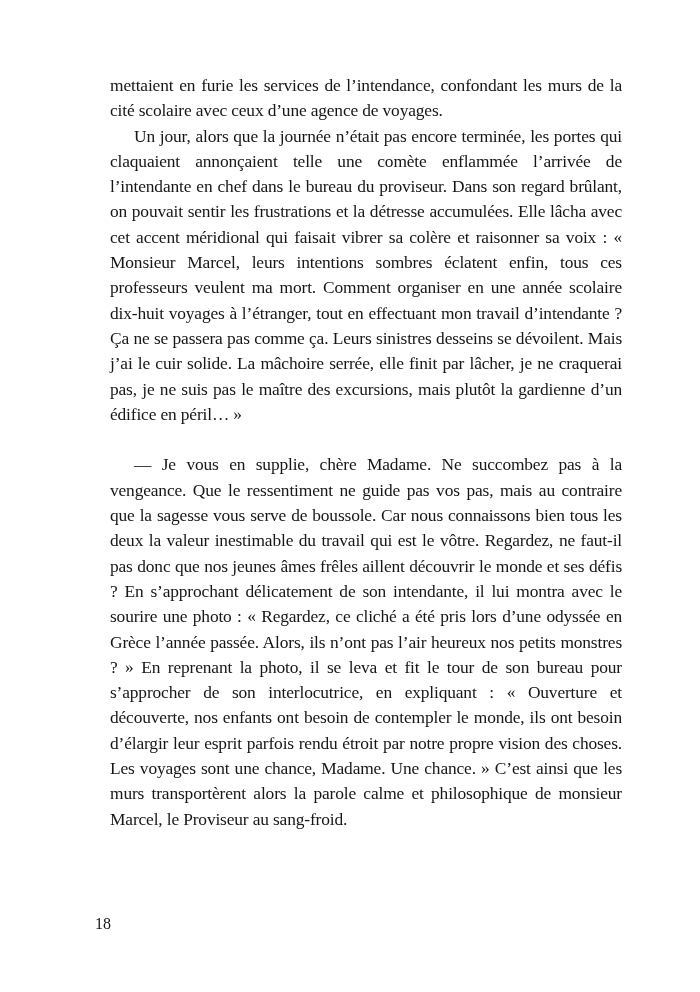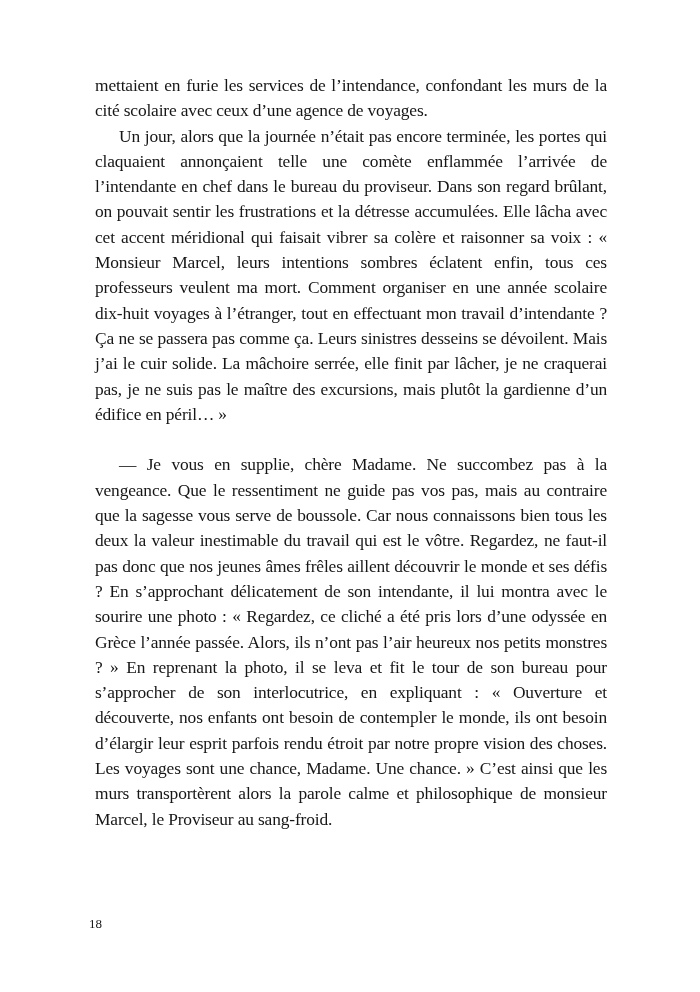--- a/index.html
+++ b/index.html
@@ -10,43 +10,43 @@
     body {
       width: 700px;
       height: 992px;
       position: relative;
       overflow: hidden;
       color: #161616;
       font-family: "Liberation Serif", "DejaVu Serif", serif;
     }
     .page-body {
       position: absolute;
-      left: 95px;
+      left: 110px;
       top: 73px;
       width: 512px;
       font-size: 17.4px;
       line-height: 25.3px;
       text-align: justify;
       hyphens: none;
       letter-spacing: -0.15px;
     }
     .page-body p {
       margin: 0;
     }
     .indent {
       text-indent: 24px;
     }
     .para-gap {
       height: 25.3px;
     }
     .page-number {
       position: absolute;
-      left: 89px;
+      left: 95px;
       top: 914px;
-      font-size: 13px;
+      font-size: 16px;
       line-height: 20px;
     }
   </style>
 </head>
 <body>
 
 <div class="page-body">
   <p>mettaient en furie les services de l’intendance, confondant les murs de la cité scolaire avec ceux d’une agence de voyages.</p>
   <p class="indent">Un jour, alors que la journée n’était pas encore terminée, les portes qui claquaient annonçaient telle une comète enflammée l’arrivée de l’intendante en chef dans le bureau du proviseur. Dans son regard brûlant, on pouvait sentir les frustrations et la détresse accumulées. Elle lâcha avec cet accent méridional qui faisait vibrer sa colère et raisonner sa voix : « Monsieur Marcel, leurs intentions sombres éclatent enfin, tous ces professeurs veulent ma mort. Comment organiser en une année scolaire dix-huit voyages à l’étranger, tout en effectuant mon travail d’intendante ? Ça ne se passera pas comme ça. Leurs sinistres desseins se dévoilent. Mais j’ai le cuir solide. La mâchoire serrée, elle finit par lâcher, je ne craquerai pas, je ne suis pas le maître des excursions, mais plutôt la gardienne d’un édifice en péril… »</p>
   <div class="para-gap"></div>

